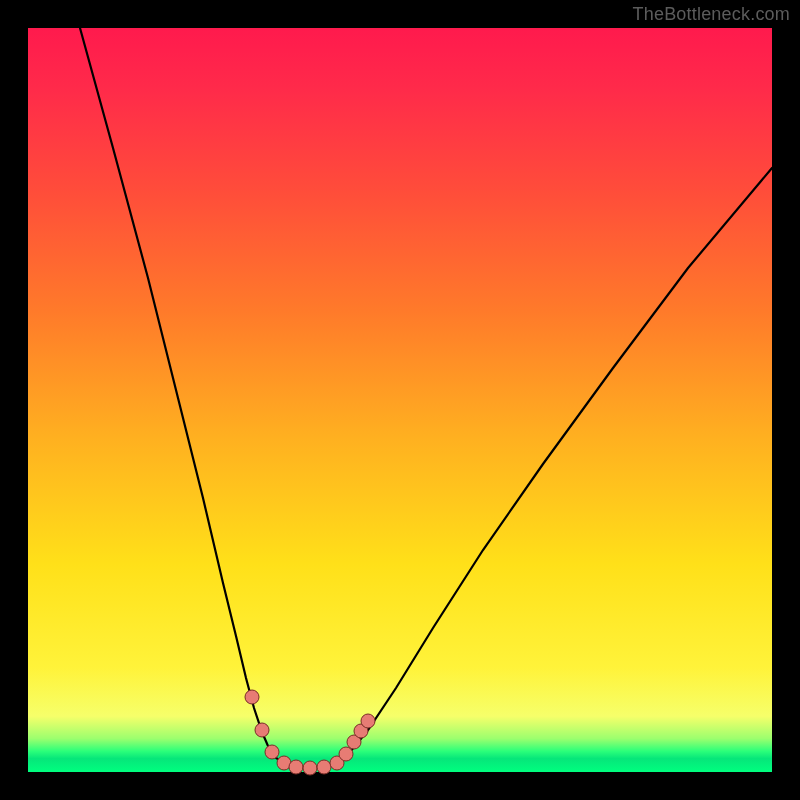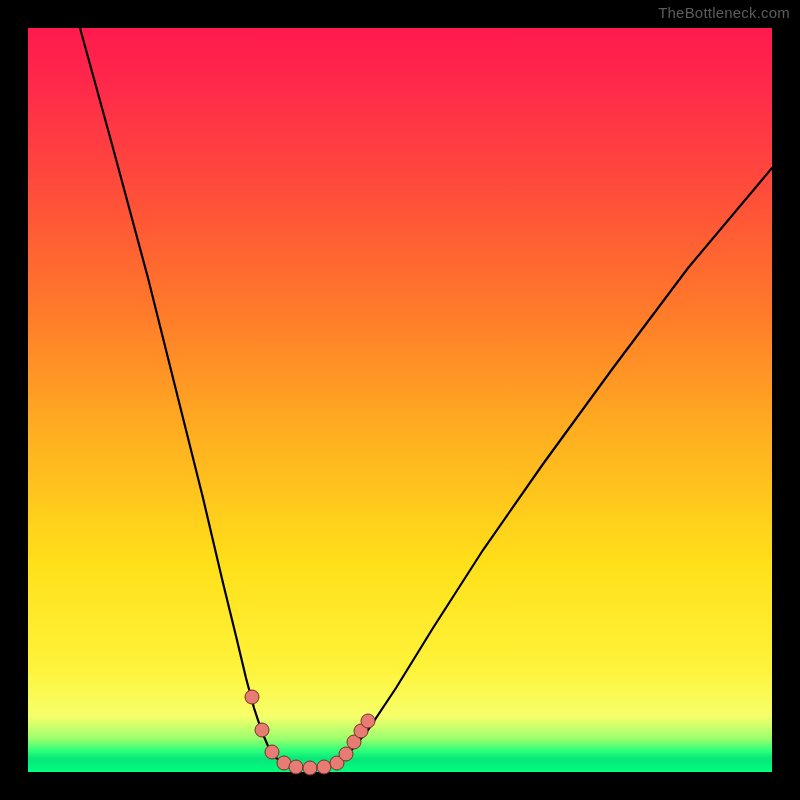--- a/index.html
+++ b/index.html
@@ -39,21 +39,21 @@
       #9cff6e 95.5%,
       #2bff7a 97.2%,
       #06e67a 98.2%,
       #00ff7f 100%
     );
   }
   .watermark {
     position: absolute;
     top: 4px;
     right: 10px;
-    font-size: 15px;
+    font-size: 18px;
     font-weight: 500;
     color: #5c5c5c;
     letter-spacing: 0.2px;
     user-select: none;
   }
   svg.curve {
     position: absolute;
     left: 0;
     top: 0;
     width: 744px;

